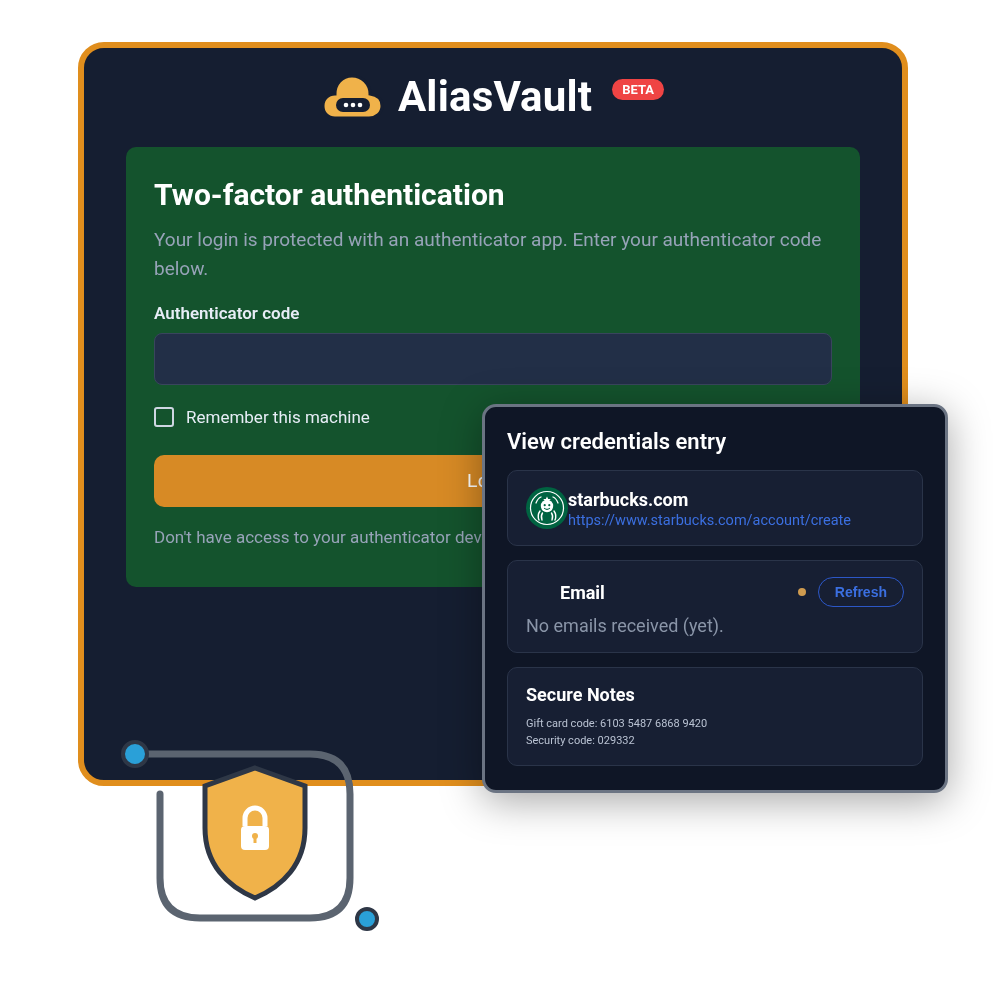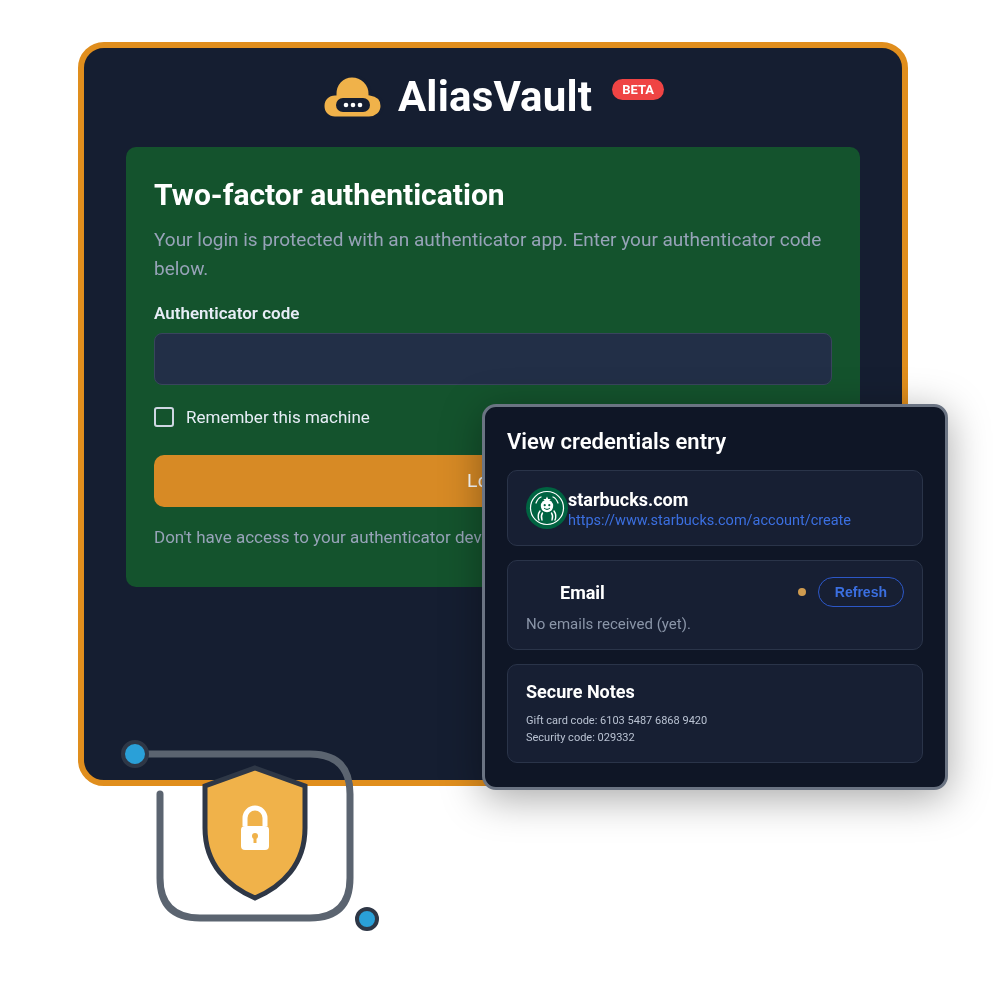--- a/index.html
+++ b/index.html
@@ -94,21 +94,21 @@
   .site-name { font-weight: 700; font-size: 18px; color: #fff; }
   .site-url { color: #3b6fe0; font-size: 14.5px; text-decoration: none; display: block; margin-top: 2px;}
 
   .panel-head { display: flex; align-items: center; justify-content: space-between; margin-bottom: 8px; margin-left: 34px;}
   .panel-title { font-weight: 700; font-size: 18px; color: #fff; }
   .dot { width: 8px; height: 8px; border-radius: 50%; background: #cf9b4f; margin-left: auto; margin-right: 12px; }
   .refresh-btn {
     border: 1.5px solid #2c57c7; background: transparent; color: #3b6fe0;
     font-size: 14px; font-weight: 600; padding: 6px 16px; border-radius: 18px; cursor: pointer;
   }
-  .muted { color: #8a95a8; font-size: 15px; }
+  .muted { color: #8a95a8; font-size: 18px; }
   .notes-line { color: #b9c2d2; font-size: 11px; line-height: 1.55; }
 </style>
 </head>
 <body>
 
 <div class="win-main">
 
   <div class="logo-row">
     <span class="logo-cloud">
       <svg viewBox="0 0 62 46">

